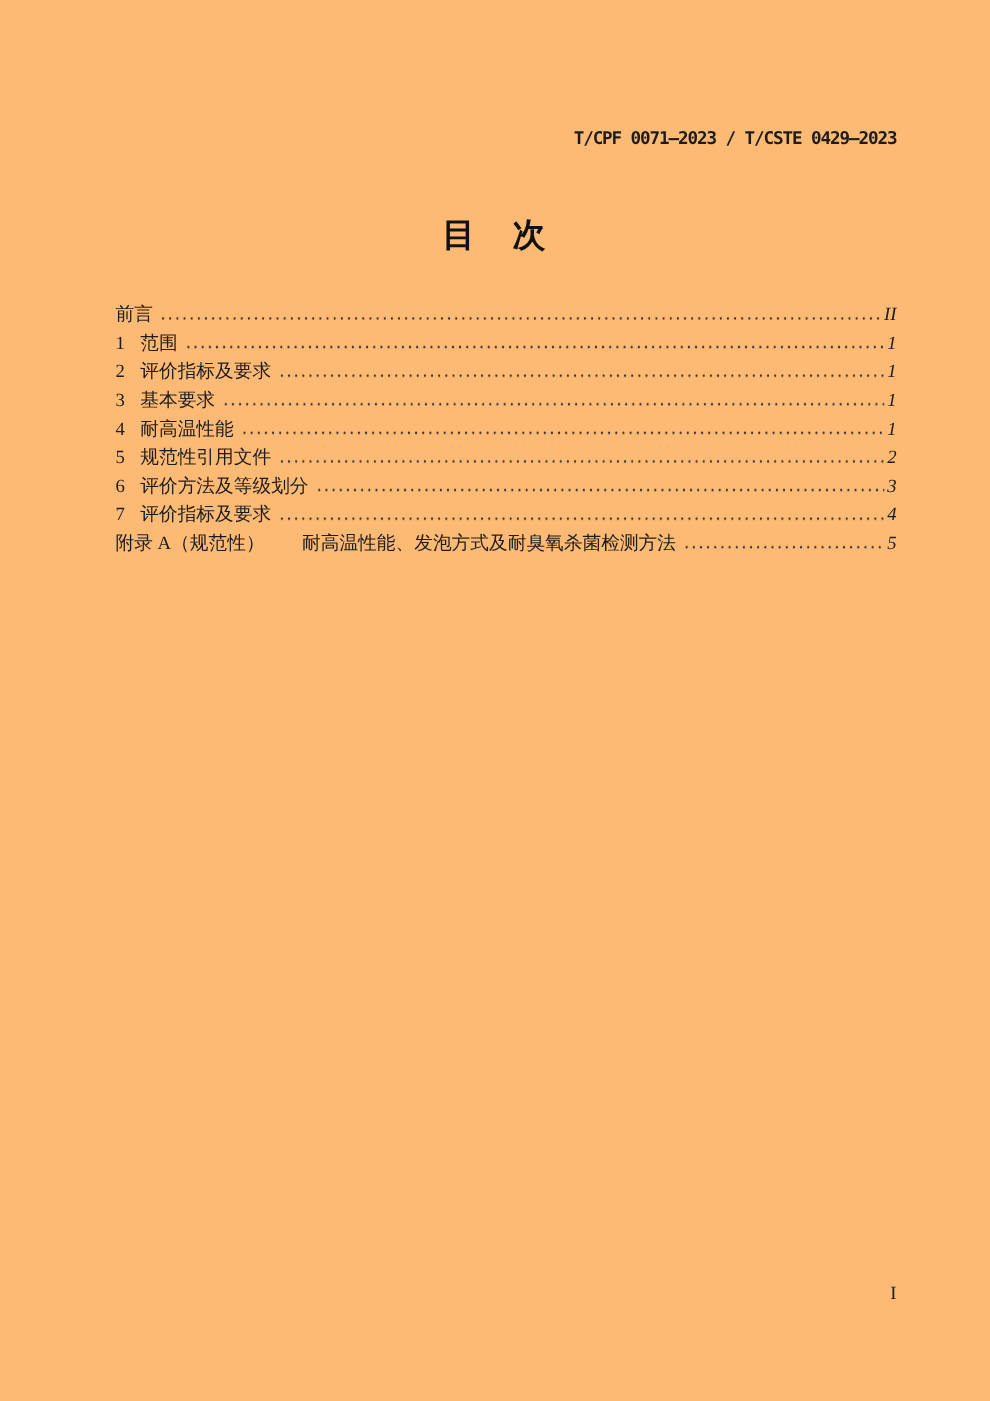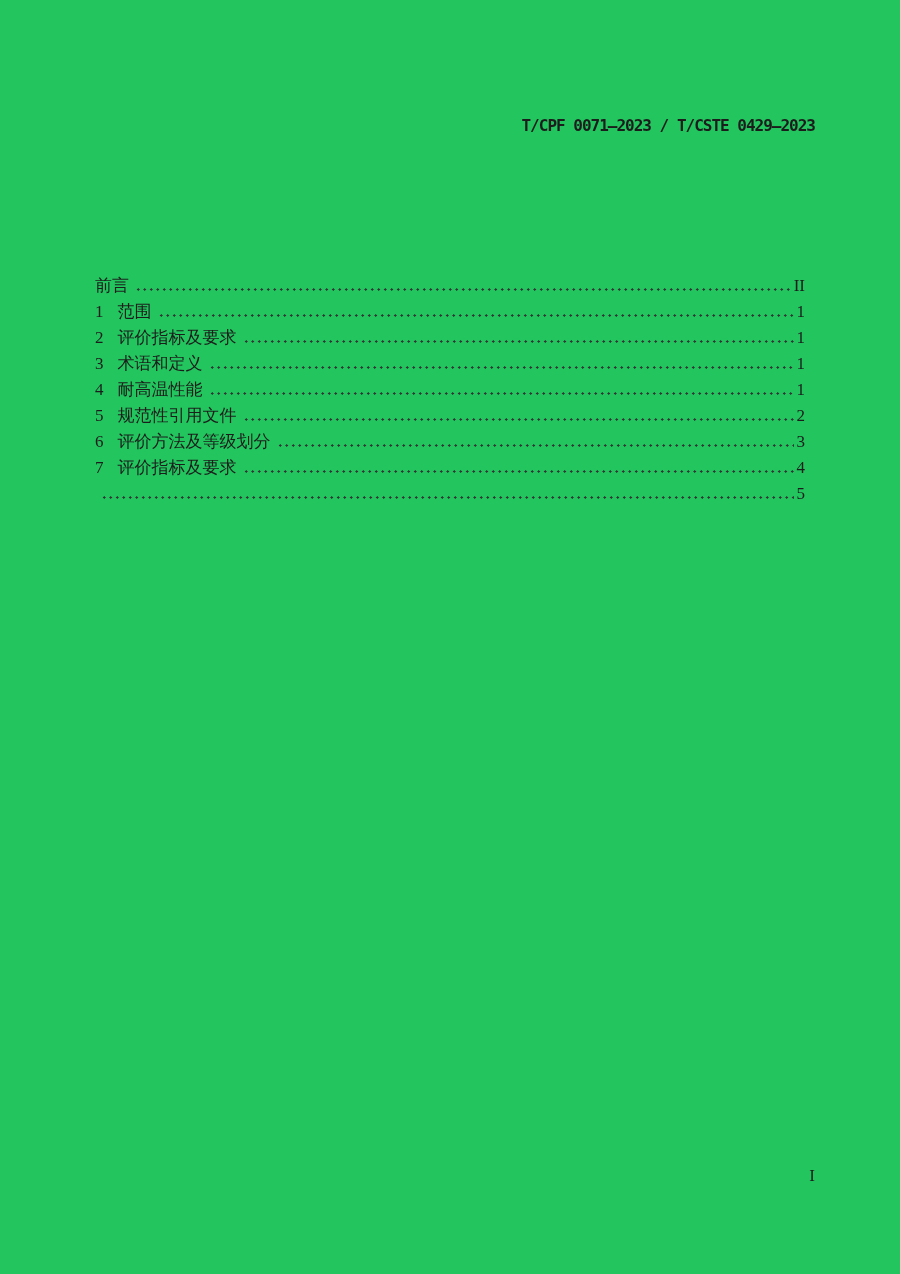--- a/index.html
+++ b/index.html
@@ -4,21 +4,21 @@
 <style>
   html, body {
     margin: 0;
     padding: 0;
     background: #ffffff;
   }
   .page {
     position: relative;
     width: 900px;
     height: 1274px;
-    background: #22c55e;
+    background: #fdba74;
     overflow: hidden;
     color: #1c1c1c;
     font-family: "Liberation Serif", serif;
   }
   .doc-header {
     position: absolute;
     top: 116px;
     right: 85px;
     font-family: "DejaVu Sans Mono", monospace;
     font-size: 16px;
@@ -34,21 +34,21 @@
     width: 100%;
     text-align: center;
     font-family: "Liberation Sans", sans-serif;
     font-size: 30px;
     font-weight: 700;
     letter-spacing: 2px;
     color: #111111;
   }
   .toc {
     position: absolute;
-    left: 95px;
+    left: 105px;
     top: 273px;
     width: 710px;
   }
   .toc-row {
     display: flex;
     align-items: stretch;
     height: 26px;
     line-height: 26px;
     font-size: 17px;
     white-space: nowrap;
@@ -69,37 +69,39 @@
     margin: 0 3px 0 6px;
     background-image: radial-gradient(circle, #333333 1.05px, transparent 1.3px);
     background-size: 6.5px 3px;
     background-repeat: repeat-x;
     background-position: left bottom 8px;
     min-width: 12px;
   }
   .toc-page {
     display: inline-block;
     text-align: center;
+    font-style: italic;
   }
   .doc-footer {
     position: absolute;
     top: 1166px;
     right: 85px;
     font-size: 17px;
     color: #1c1c1c;
     font-family: "Liberation Serif", serif;
   }
 </style>
 </head>
 <body>
 
 <div class="page">
 
   <div class="doc-header">T/CPF 0071—2023 / T/CSTE 0429—2023</div>
 
+  <div class="doc-title">目　次</div>
 
   <div class="toc">
 
     <div class="toc-row">
       <span class="toc-title">前言</span>
       <span class="toc-dots"></span>
       <span class="toc-page">II</span>
     </div>
 
     <div class="toc-row">
@@ -111,21 +113,21 @@
 
     <div class="toc-row">
       <span class="toc-num">2</span>
         <span class="toc-title">评价指标及要求</span>
       <span class="toc-dots"></span>
       <span class="toc-page">1</span>
     </div>
 
     <div class="toc-row">
       <span class="toc-num">3</span>
-        <span class="toc-title">术语和定义</span>
+        <span class="toc-title">基本要求</span>
       <span class="toc-dots"></span>
       <span class="toc-page">1</span>
     </div>
 
     <div class="toc-row">
       <span class="toc-num">4</span>
         <span class="toc-title">耐高温性能</span>
       <span class="toc-dots"></span>
       <span class="toc-page">1</span>
     </div>
@@ -145,20 +147,21 @@
     </div>
 
     <div class="toc-row">
       <span class="toc-num">7</span>
         <span class="toc-title">评价指标及要求</span>
       <span class="toc-dots"></span>
       <span class="toc-page">4</span>
     </div>
 
     <div class="toc-row">
+      <span class="toc-title">附录 A（规范性）　　耐高温性能、发泡方式及耐臭氧杀菌检测方法</span>
       <span class="toc-dots"></span>
       <span class="toc-page">5</span>
     </div>
 
   </div>
 
   <div class="doc-footer">I</div>
 
 </div>
 

